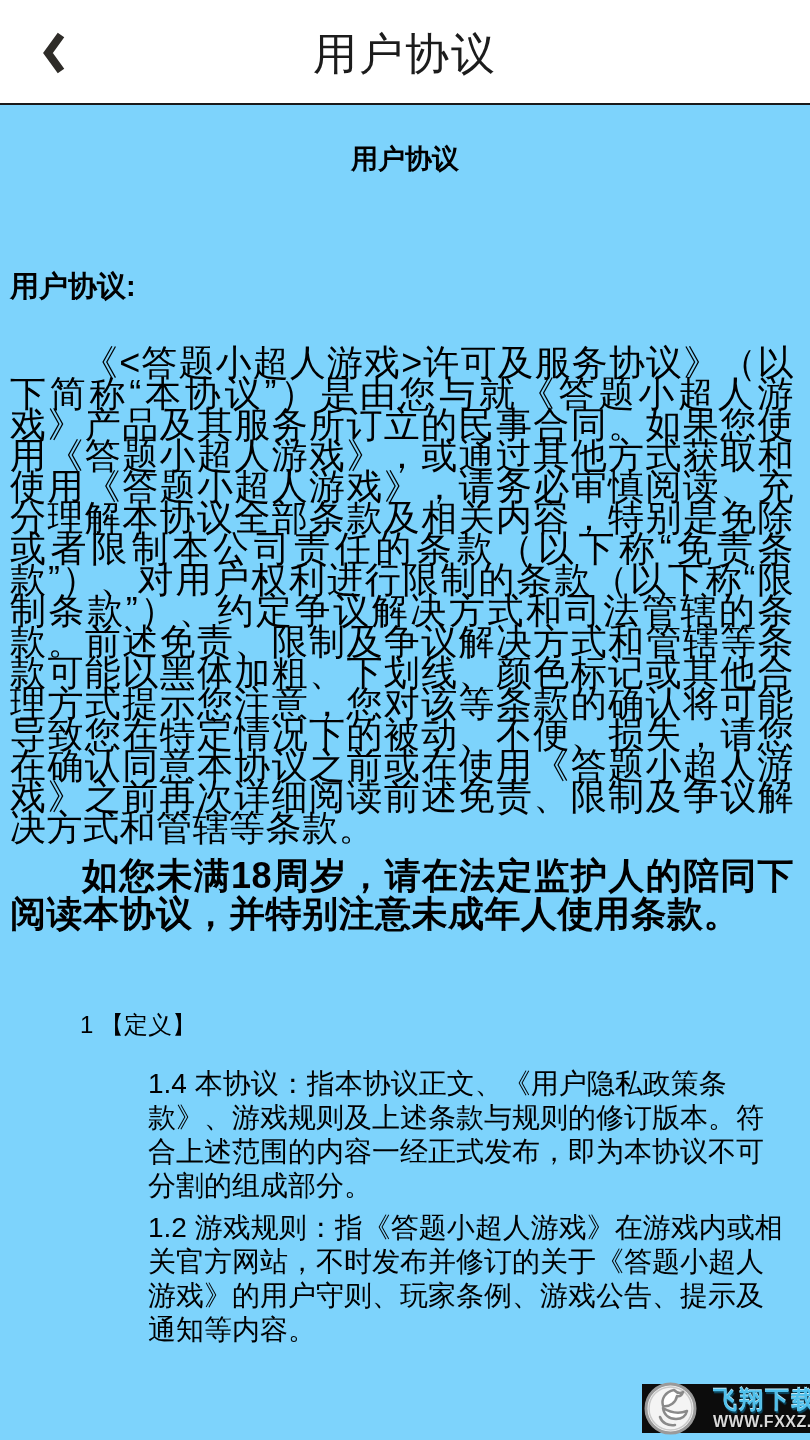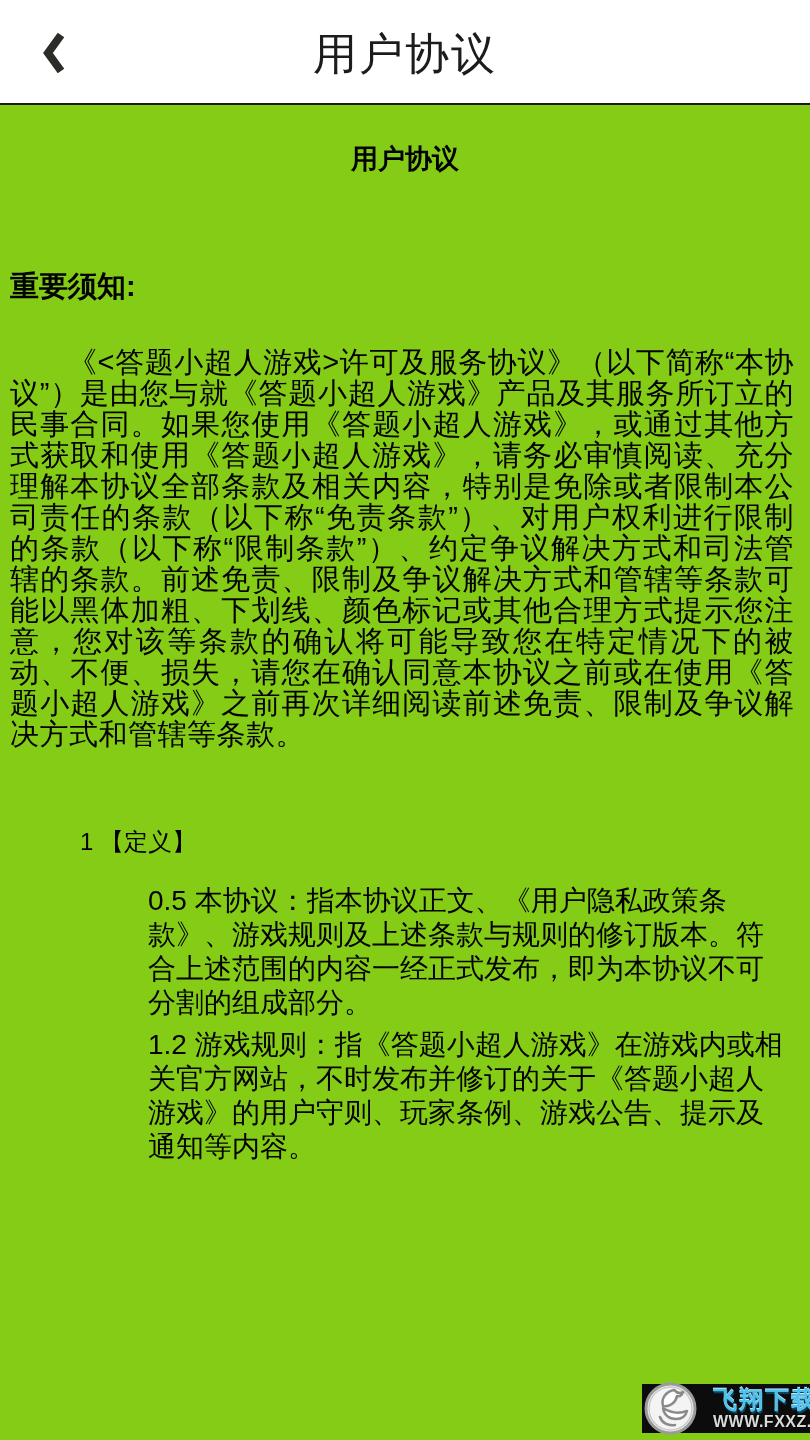--- a/index.html
+++ b/index.html
@@ -4,21 +4,21 @@
 <style>
   * { margin: 0; padding: 0; box-sizing: border-box; }
   html, body { background: #888; }
   body { font-family: "Liberation Sans", "DejaVu Sans", sans-serif; }
 
   .screen {
     position: relative;
     width: 810px;
     height: 1440px;
     margin: 0 auto;
-    background: #84cc16;
+    background: #7dd3fc;
     color: #000000;
     overflow: hidden;
   }
 
   
   .navbar {
     position: absolute;
     top: 0; left: 0;
     width: 810px;
     height: 105px;
@@ -64,21 +64,21 @@
     color: #000;
   }
   .notice {
     margin: 90px 6px 0 10px;
     font-size: 29px;
     font-weight: 700;
     color: #000;
   }
   .para {
     margin: 40px 16px 0 10px;
-    font-size: 29px;
+    font-size: 36px;
     line-height: 31px;
     letter-spacing: 0.5px;
     text-indent: 2em;
     text-align: justify;
     color: #000;
     word-break: break-all;
   }
   .para.bold {
     font-weight: 700;
     line-height: 38px;
@@ -152,27 +152,28 @@
     <button class="back-btn">
       <svg width="22" height="44" viewBox="0 0 22 44">
         <polyline points="18,4 5,22 18,40" fill="none" stroke="#2e2c28" stroke-width="8" stroke-linecap="butt" stroke-linejoin="miter"></polyline>
       </svg>
     </button>
     <div class="nav-title">用户协议</div>
   </header>
 
   <main class="content">
     <h1 class="doc-title">用户协议</h1>
-    <h2 class="notice">重要须知:</h2>
+    <h2 class="notice">用户协议:</h2>
 
     <p class="para">《&lt;答题小超人游戏&gt;许可及服务协议》（以下简称“本协议”）是由您与就《答题小超人游戏》产品及其服务所订立的民事合同。如果您使用《答题小超人游戏》，或通过其他方式获取和使用《答题小超人游戏》，请务必审慎阅读、充分理解本协议全部条款及相关内容，特别是免除或者限制本公司责任的条款（以下称“免责条款”）、对用户权利进行限制的条款（以下称“限制条款”）、约定争议解决方式和司法管辖的条款。前述免责、限制及争议解决方式和管辖等条款可能以黑体加粗、下划线、颜色标记或其他合理方式提示您注意，您对该等条款的确认将可能导致您在特定情况下的被动、不便、损失，请您在确认同意本协议之前或在使用《答题小超人游戏》之前再次详细阅读前述免责、限制及争议解决方式和管辖等条款。</p>
+    <p class="para bold second">如您未满18周岁，请在法定监护人的陪同下阅读本协议，并特别注意未成年人使用条款。</p>
 
     <section class="defs">
       <div class="defs-head">1 【定义】</div>
-      <div class="defs-item first">0.5 本协议：指本协议正文、《用户隐私政策条款》、游戏规则及上述条款与规则的修订版本。符合上述范围的内容一经正式发布，即为本协议不可分割的组成部分。</div>
+      <div class="defs-item first">1.4 本协议：指本协议正文、《用户隐私政策条款》、游戏规则及上述条款与规则的修订版本。符合上述范围的内容一经正式发布，即为本协议不可分割的组成部分。</div>
       <div class="defs-item">1.2 游戏规则：指《答题小超人游戏》在游戏内或相关官方网站，不时发布并修订的关于《答题小超人游戏》的用户守则、玩家条例、游戏公告、提示及通知等内容。</div>
 
     </section>
   </main>
 
   <div class="watermark">
     <svg class="wm-logo" viewBox="0 0 53 53">
       <circle cx="26.5" cy="26.5" r="24.5" fill="#f4f4f4" stroke="#9a9a9a" stroke-width="3"></circle>
       <circle cx="26.5" cy="26.5" r="21.5" fill="none" stroke="#c9c9c9" stroke-width="1.5"></circle>
       <path d="M30 8 c-9 2 -13 9 -11 16 c7 1 13 -4 14 -10 c3 1 5 -1 6 -4 c-3 2 -6 1 -9 -2 z" fill="#ffffff" stroke="#8a8a8a" stroke-width="2.5" stroke-linejoin="round"></path>

